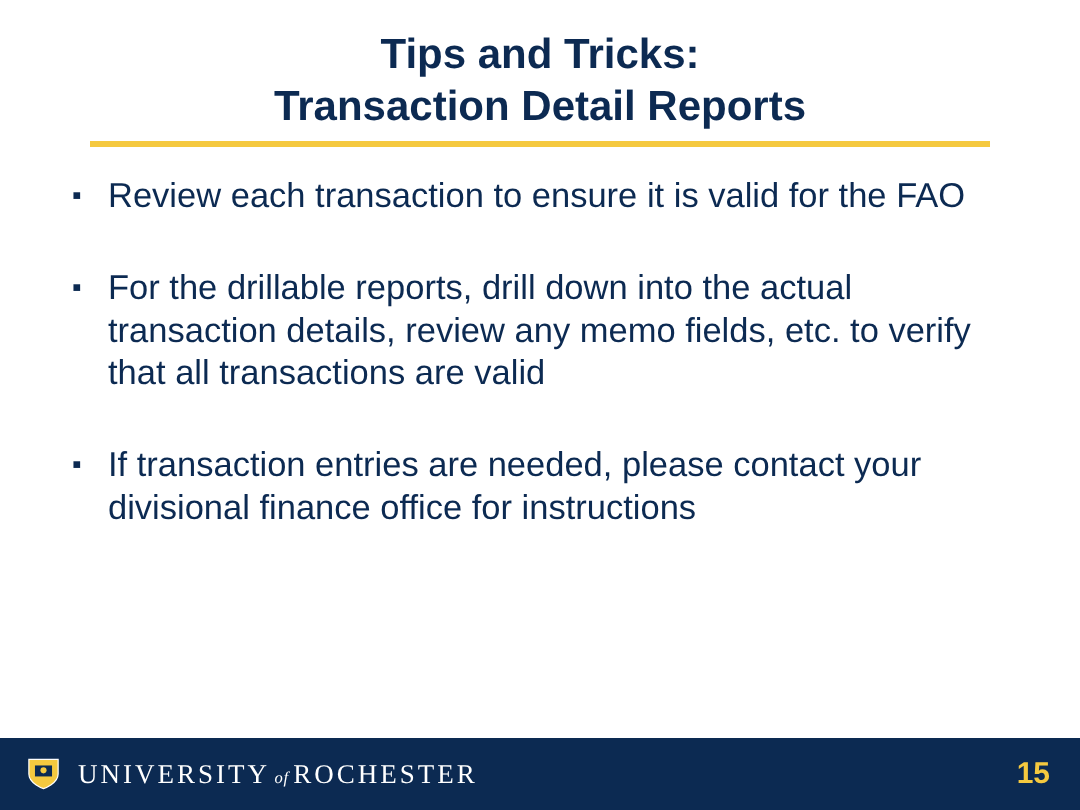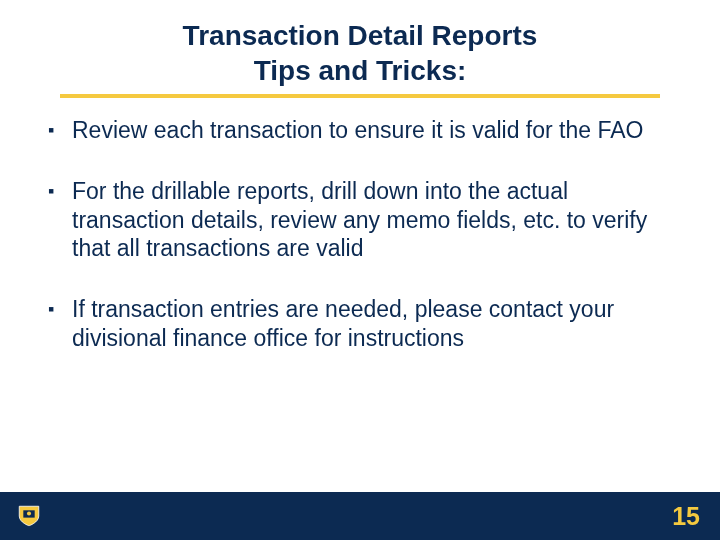--- a/index.html
+++ b/index.html
@@ -93,33 +93,33 @@
     font-size: 11px;
     letter-spacing: 0.5px;
     padding: 0 3px;
   }
   .brand-text .r {
     font-size: 18px;
     letter-spacing: 2px;
   }
   .page-num {
     font-family: Arial, Helvetica, sans-serif;
-    font-size: 25px;
+    font-size: 20px;
     font-weight: bold;
     color: #f5c93f;
   }
 </style>
 </head>
 <body>
 
 <div class="slide">
 
   <div class="title-block">
+    <div class="title-line">Tips and Tricks:</div>
     <div class="title-line">Transaction Detail Reports</div>
-    <div class="title-line">Tips and Tricks:</div>
     <div class="accent-rule"></div>
   </div>
 
   <div class="content">
     <div class="bullet">
       <div class="marker">▪</div>
       <div class="text">Review each transaction to ensure it is valid for the FAO</div>
     </div>
     <div class="bullet">
       <div class="marker">▪</div>
@@ -131,17 +131,20 @@
     </div>
   </div>
 
   <div class="footer">
     <div class="brand">
       <svg class="crest" viewBox="0 0 32 32">
         <path d="M4 4 h24 v12 c0 8 -12 12 -12 12 s-12 -4 -12 -12 z" fill="#f5c93f" stroke="#fff" stroke-width="1"></path>
         <rect x="9" y="9" width="14" height="9" fill="#0c2a52"></rect>
         <circle cx="16" cy="13" r="2.5" fill="#f5c93f"></circle>
       </svg>
+      <span class="brand-text">
+        <span class="u">UNIVERSITY</span><span class="of">of</span><span class="r">ROCHESTER</span>
+      </span>
     </div>
     <div class="page-num">15</div>
   </div>
 
 </div>
 
 </body></html>

